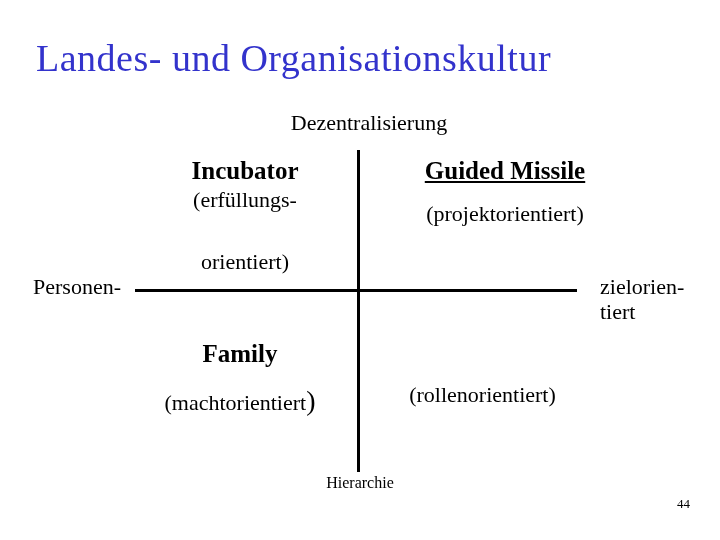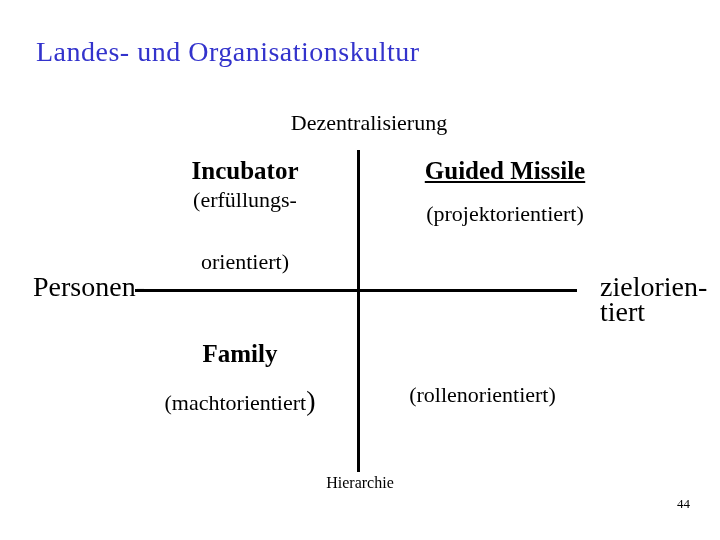--- a/index.html
+++ b/index.html
@@ -13,21 +13,21 @@
     height: 540px;
     background: #ffffff;
     overflow: hidden;
     font-family: "Liberation Serif", "DejaVu Serif", serif;
     color: #000000;
   }
   .abs { position: absolute; }
   .slide-title {
     left: 36px;
     top: 36px;
-    font-size: 28px;
+    font-size: 38px;
     font-weight: 400;
     color: #3333CC;
     letter-spacing: 0.5px;
     white-space: nowrap;
     margin: 0;
   }
   .axis-top-label {
     left: 259px;
     top: 110px;
     width: 220px;
@@ -37,21 +37,21 @@
   }
   .axis-bottom-label {
     left: 285px;
     top: 474px;
     width: 150px;
     text-align: center;
     font-size: 16px;
     white-space: nowrap;
   }
   .axis-side-label {
-    font-size: 28px;
+    font-size: 22px;
     line-height: 25px;
     white-space: nowrap;
   }
   .axis-left-label  { left: 33px;  top: 274px; }
   .axis-right-label { left: 600px; top: 274px; }
   .v-line {
     left: 357px;
     top: 150px;
     width: 3px;
     height: 322px;

